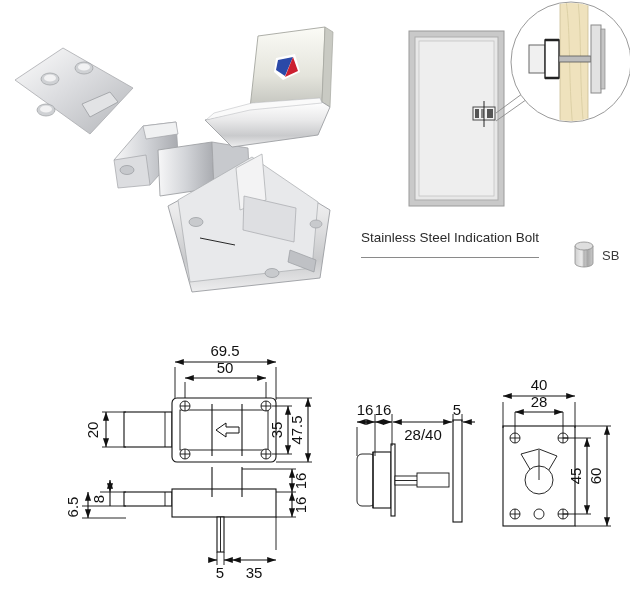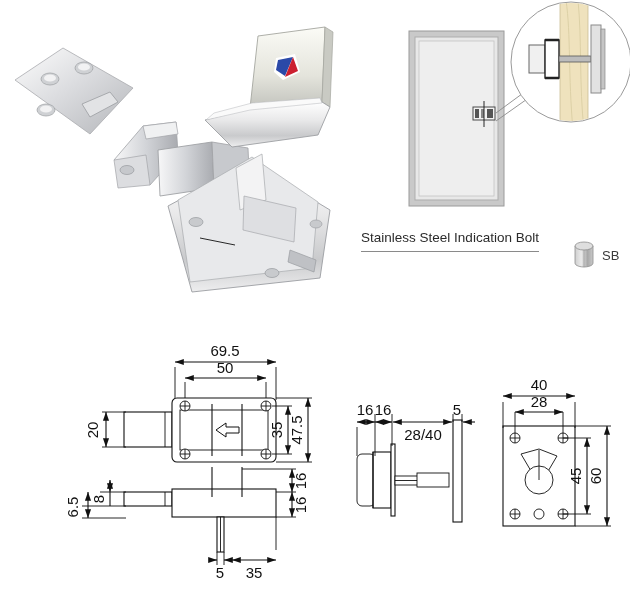--- a/index.html
+++ b/index.html
@@ -7,21 +7,21 @@
        font-family:"Liberation Sans","DejaVu Sans",sans-serif;color:#1a1a1a;}
   .abs{position:absolute;}
   svg{display:block;overflow:visible;}
 
   
   #title-block{left:330px;top:228px;width:240px;text-align:center;}
   #model-line{font-size:19px;letter-spacing:.5px;color:#2b2b2b;white-space:nowrap;}
   #model-code{font-weight:400;}
   #model-cn{margin-left:9px;font-family:"DejaVu Sans",sans-serif;font-size:18px;}
   #desc-line{font-size:13.5px;color:#2b2b2b;margin-top:2px;white-space:nowrap;
-             border-bottom:1px solid #8a8a8a;padding-bottom:6px;display:inline-block;}
+             border-bottom:1px solid #8a8a8a;padding-bottom:12px;display:inline-block;}
   #finish-wrap{left:572px;top:240px;display:flex;align-items:center;gap:6px;}
   #finish-label{font-size:13px;color:#3a3a3a;}
 
   
   .dim{font-size:15px;fill:#111;font-family:"Liberation Sans",sans-serif;}
   .ln{stroke:#111;stroke-width:1.1;fill:none;}
   .ln-thin{stroke:#111;stroke-width:.9;fill:none;}
   .ext{stroke:#111;stroke-width:.9;fill:none;}
   .part{fill:#ffffff;stroke:#111;stroke-width:1.1;}
   .part-l{fill:#ffffff;stroke:#111;stroke-width:.9;}

